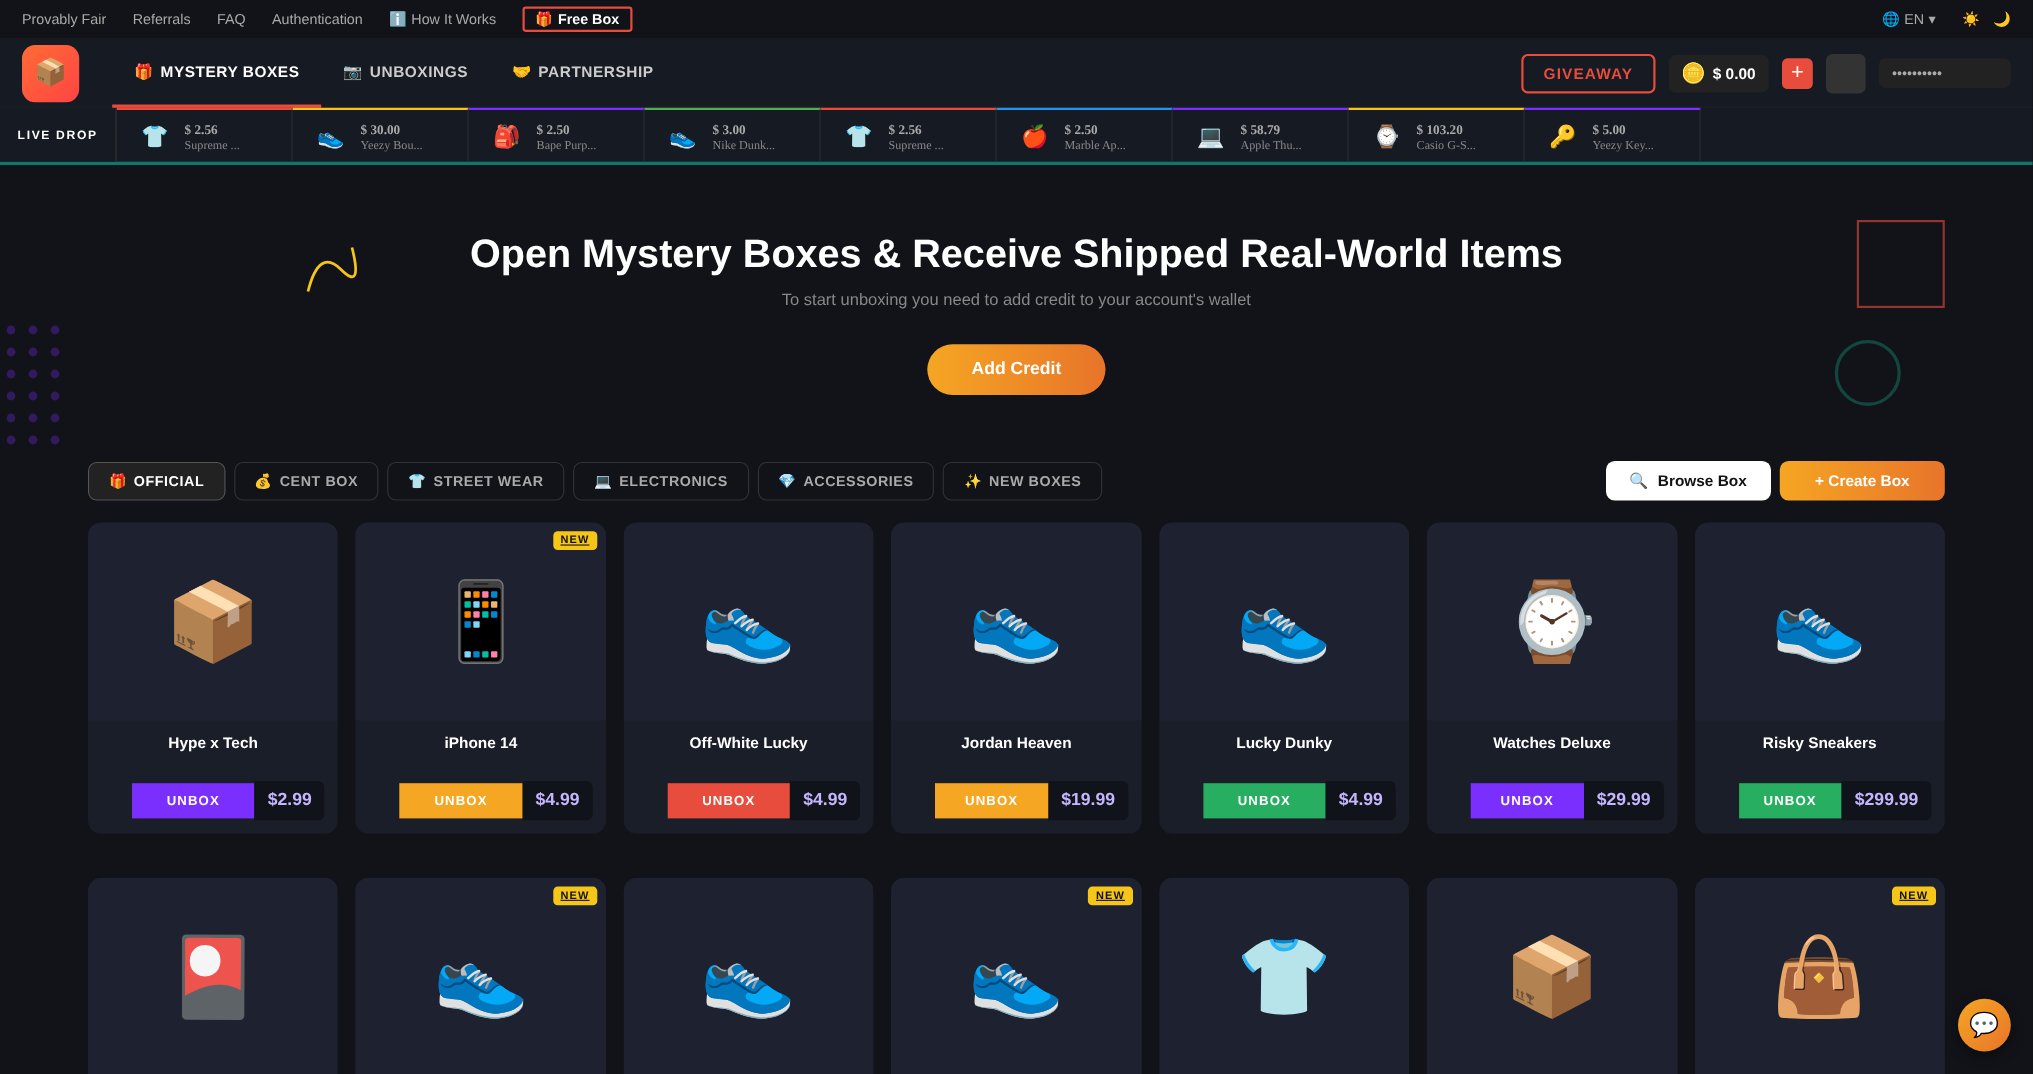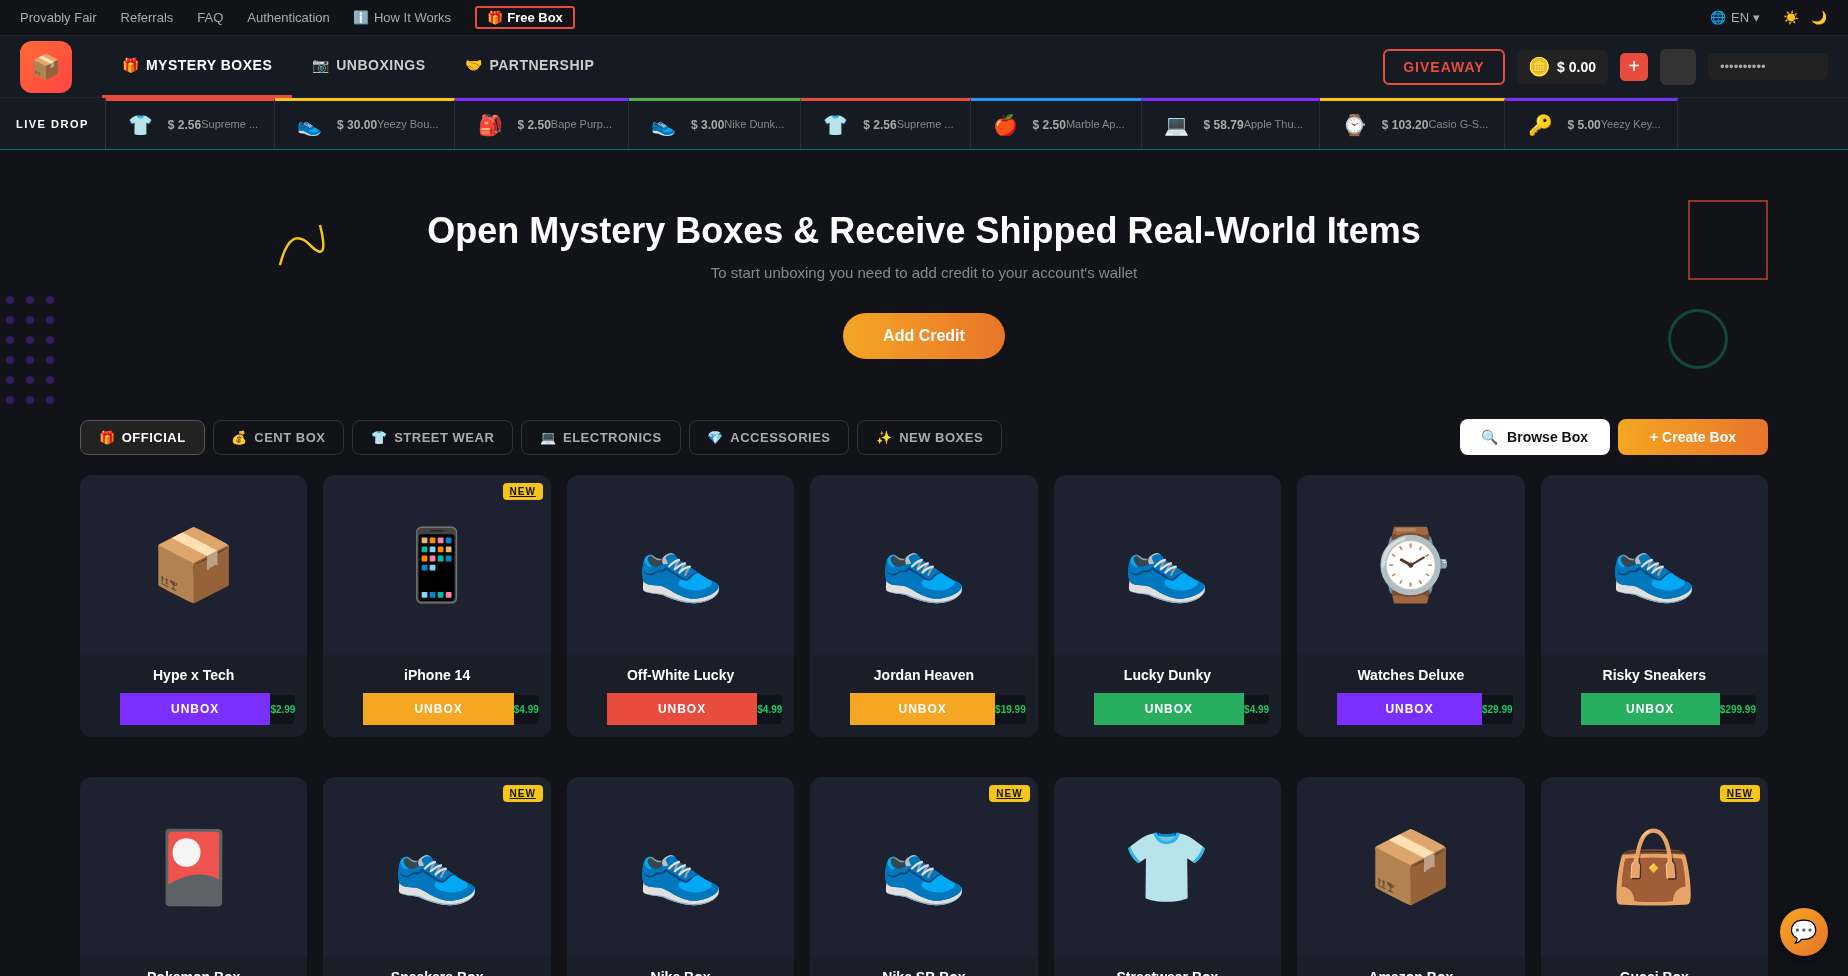--- a/index.html
+++ b/index.html
@@ -118,21 +118,21 @@
       font-size: 13px; color: #aaa;
       min-width: 120px;
     }
 
     
     .live-drop-bar {
       background: #161a22;
       height: 52px;
       display: flex;
       align-items: center;
-      border-bottom: 1px solid #0f766e;
+      border-bottom: 3px solid #0f766e;
       overflow: hidden;
     }
     .live-drop-label {
       background: #161a22;
       padding: 0 16px;
       font-size: 11px;
       font-weight: 800;
       color: #fff;
       letter-spacing: 1.5px;
       white-space: nowrap;
@@ -151,21 +151,21 @@
       min-width: 160px; height: 52px;
       cursor: pointer;
     }
     .ticker-thumb {
       width: 38px; height: 38px;
       border-radius: 6px;
       display: flex; align-items: center; justify-content: center;
       font-size: 20px;
       flex-shrink: 0;
     }
-    .ticker-info { display: flex; flex-direction: row; }
+    .ticker-info { display: flex; flex-direction: column; font-family: Liberation Serif, serif; }
     .ticker-price {
       font-size: 12px; font-weight: 700;
       color: #aaa;
     }
     .ticker-name {
       font-size: 11px; color: #888;
       white-space: nowrap; overflow: hidden; text-overflow: ellipsis;
       max-width: 100px;
     }
     .ticker-item.purple { border-top: 3px solid #7b2fff; }
@@ -282,40 +282,40 @@
       border-radius: 4px;
       letter-spacing: 1px;
       text-decoration: underline;
     }
     .box-card-body {
       padding: 12px;
       text-align: center;
     }
     .box-name {
       font-size: 14px; font-weight: 600; color: #fff;
-      margin-bottom: 10px;
+      margin-bottom: 27px;
     }
     .unbox-row {
       display: flex; align-items: center;
       border-radius: 6px; overflow: hidden;
     }
     .unbox-btn {
       flex: 1; padding: 9px 0;
       border: none;
       color: #fff;
       font-size: 12px; font-weight: 800;
       letter-spacing: 1px;
       cursor: pointer;
       margin-left: 28px;
     }
     .unbox-price {
       background: rgba(0,0,0,0.35);
-      padding: 9px 0;
-      font-size: 10px; font-weight: 700;
-      color: #22c55e;
+      padding: 9px 12px;
+      font-size: 16px; font-weight: 700;
+      color: #c4b5fd;
     }
     .btn-purple { background: #7b2fff; }
     .btn-orange { background: #f5a623; }
     .btn-red { background: #e74c3c; }
     .btn-green { background: #27ae60; }
 
     
     .chat-bubble {
       position: fixed;
       bottom: 20px; right: 20px;

